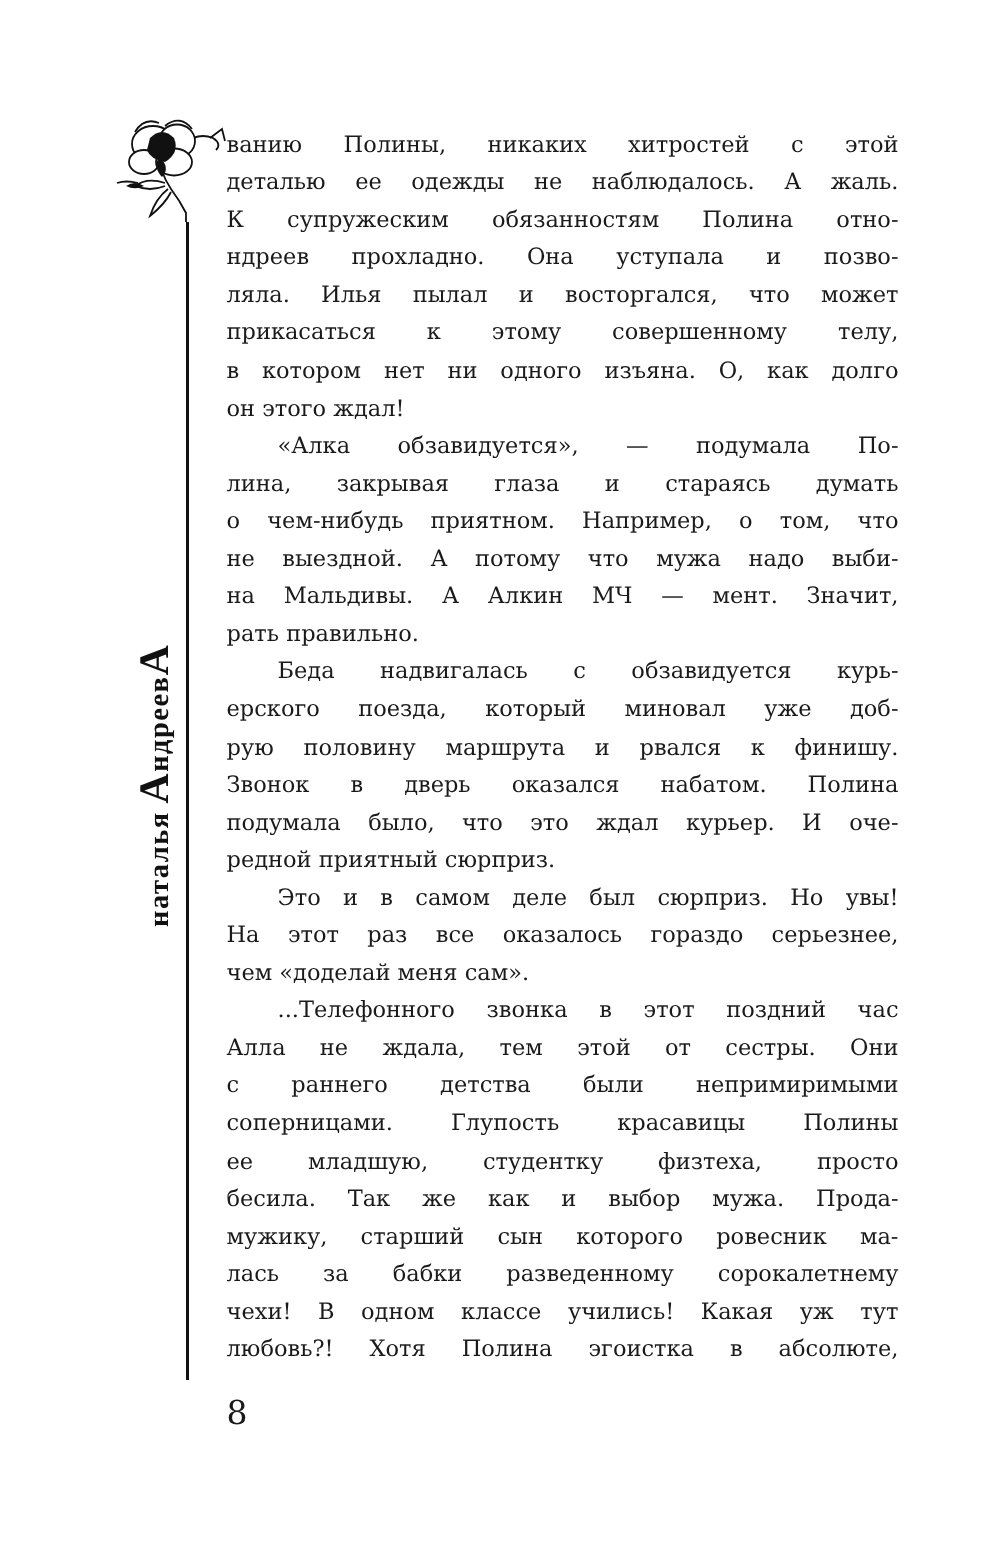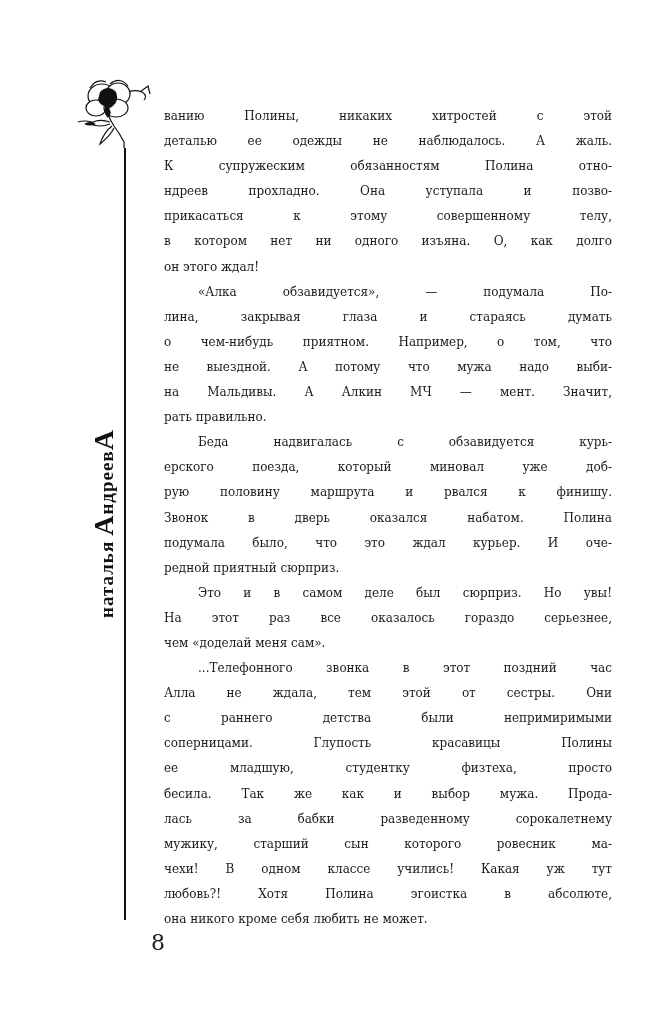--- a/index.html
+++ b/index.html
@@ -6,21 +6,21 @@
   body { width:662px; height:1034px; position:relative; overflow:hidden;
          font-family:"DejaVu Serif","Liberation Serif",serif; color:#1a1a1a; }
   .page { position:absolute; left:0; top:0; width:662px; height:1034px; }
   .rule { position:absolute; left:124px; top:148px; width:1.5px; height:772px; background:#111; }
   .flower { position:absolute; left:70px; top:74px; width:90px; height:80px; }
   .author { position:absolute; left:88px; top:618px; transform-origin:left top; transform:rotate(-90deg);
             white-space:nowrap; font-family:"Liberation Serif","DejaVu Serif",serif; font-weight:bold;
             color:#111; letter-spacing:1px; }
   .author .small { font-size:19px; }
   .author .cap { font-size:28px; }
-  .text { position:absolute; left:164px; top:84px; width:448px; font-size:12px; line-height:25.1px;margin-top:20px; }
+  .text { position:absolute; left:151px; top:84px; width:448px; font-size:15px; line-height:25.1px; }
   .line { display:block; text-align:justify; text-align-last:justify; white-space:nowrap; height:25.1px; }
   .line.last { text-align-last:left; }
   .line.indent { text-indent:34px; }
   .pagenum { position:absolute; left:151px; top:930px; font-size:22px; }
 </style>
 </head>
 <body>
 
 <div class="page">
 
@@ -49,20 +49,21 @@
   <div class="author">
     <span class="small">наталья</span>
     <span class="cap">А</span><span class="small">ндреев</span><span class="cap">А</span>
   </div>
 
   <div class="text" id="body-text">
       <span class="line">ванию Полины, никаких хитростей с этой</span>
       <span class="line">деталью ее одежды не наблюдалось. А жаль.</span>
       <span class="line">К супружеским обязанностям Полина отно-</span>
       <span class="line">ндреев прохладно. Она уступала и позво-</span>
+      <span class="line">ляла. Илья пылал и восторгался, что может</span>
       <span class="line">прикасаться к этому совершенному телу,</span>
       <span class="line">в котором нет ни одного изъяна. О, как долго</span>
       <span class="line last">он этого ждал!</span>
       <span class="line indent">«Алка обзавидуется», — подумала По-</span>
       <span class="line">лина, закрывая глаза и стараясь думать</span>
       <span class="line">о чем-нибудь приятном. Например, о том, что</span>
       <span class="line">не выездной. А потому что мужа надо выби-</span>
       <span class="line">на Мальдивы. А Алкин МЧ — мент. Значит,</span>
       <span class="line last">рать правильно.</span>
       <span class="line indent">Беда надвигалась с обзавидуется курь-</span>
@@ -73,21 +74,20 @@
       <span class="line last">редной приятный сюрприз.</span>
       <span class="line indent">Это и в самом деле был сюрприз. Но увы!</span>
       <span class="line">На этот раз все оказалось гораздо серьезнее,</span>
       <span class="line last">чем «доделай меня сам».</span>
       <span class="line indent">...Телефонного звонка в этот поздний час</span>
       <span class="line">Алла не ждала, тем этой от сестры. Они</span>
       <span class="line">с раннего детства были непримиримыми</span>
       <span class="line">соперницами. Глупость красавицы Полины</span>
       <span class="line">ее младшую, студентку физтеха, просто</span>
       <span class="line">бесила. Так же как и выбор мужа. Прода-</span>
+      <span class="line">мужику, старший сын которого ровесник ма-</span>
       <span class="line">лась за бабки разведенному сорокалетнему</span>
-      <span class="line">мужику, старший сын которого ровесник ма-</span>
       <span class="line">чехи! В одном классе учились! Какая уж тут</span>
       <span class="line">любовь?! Хотя Полина эгоистка в абсолюте,</span>
-      <span class="line last">она никого кроме себя любить не может.</span>
     </div>
 
   <div class="pagenum">8</div>
 </div>
 
 </body></html>

